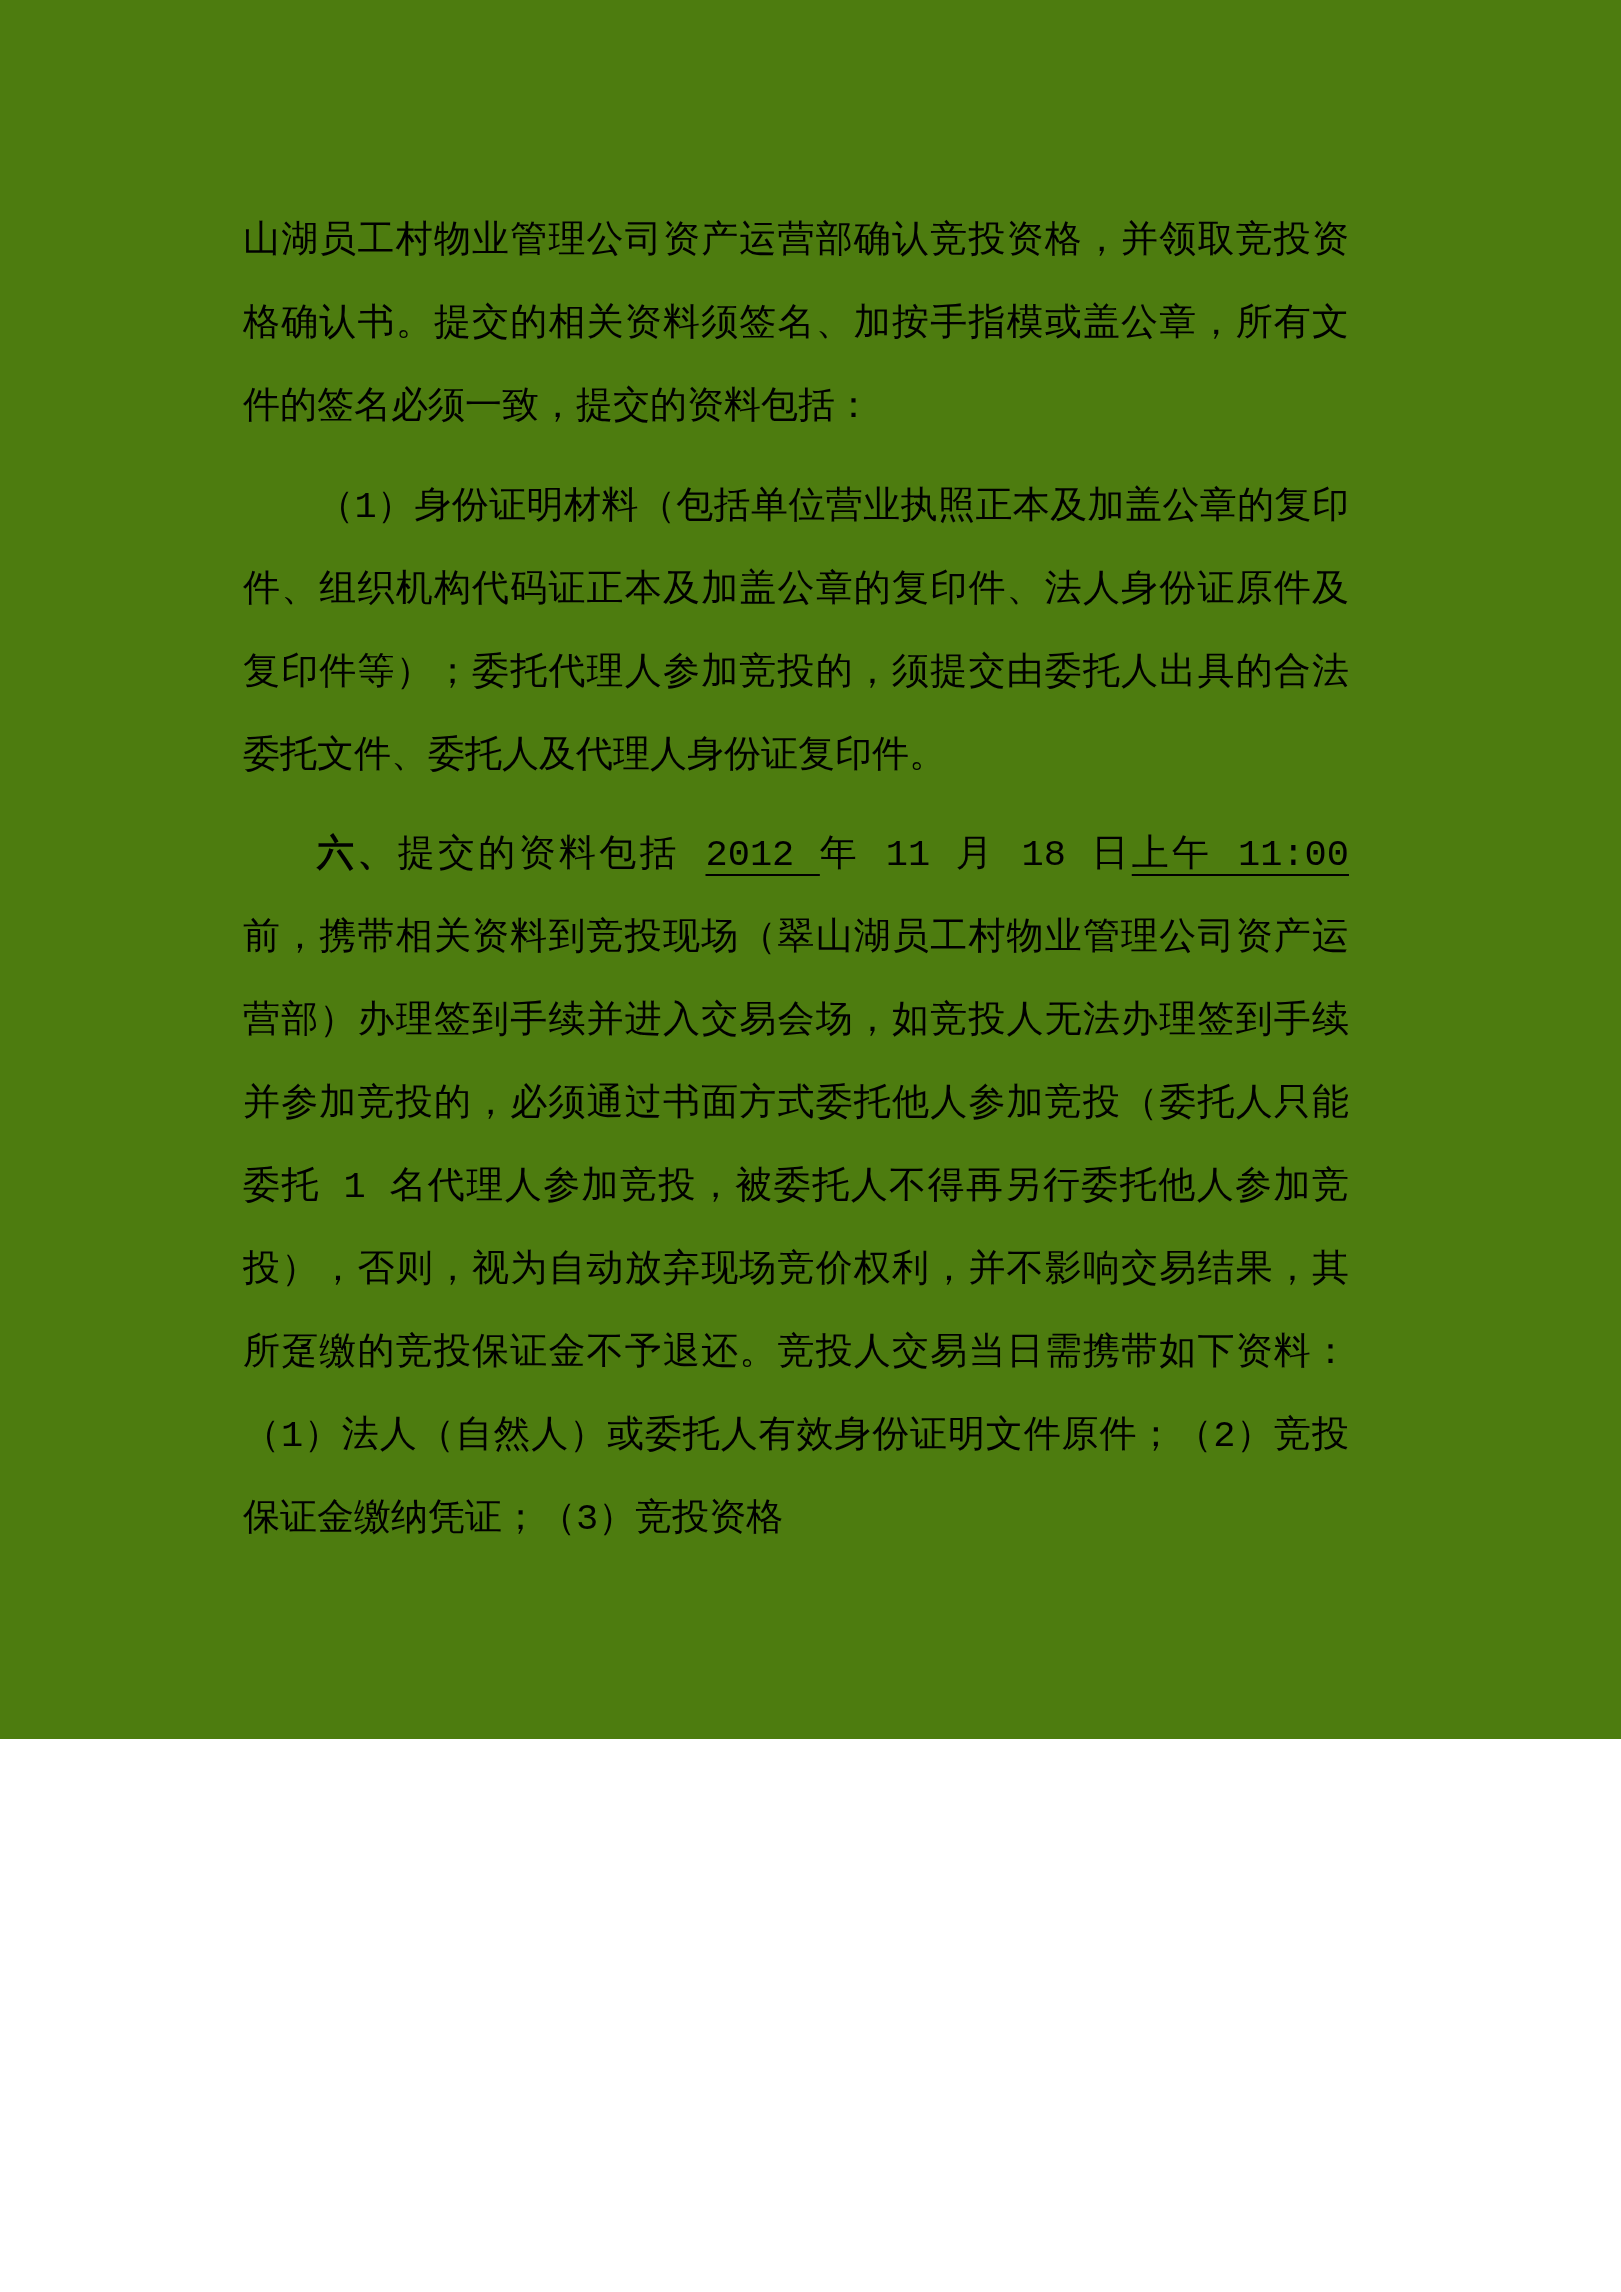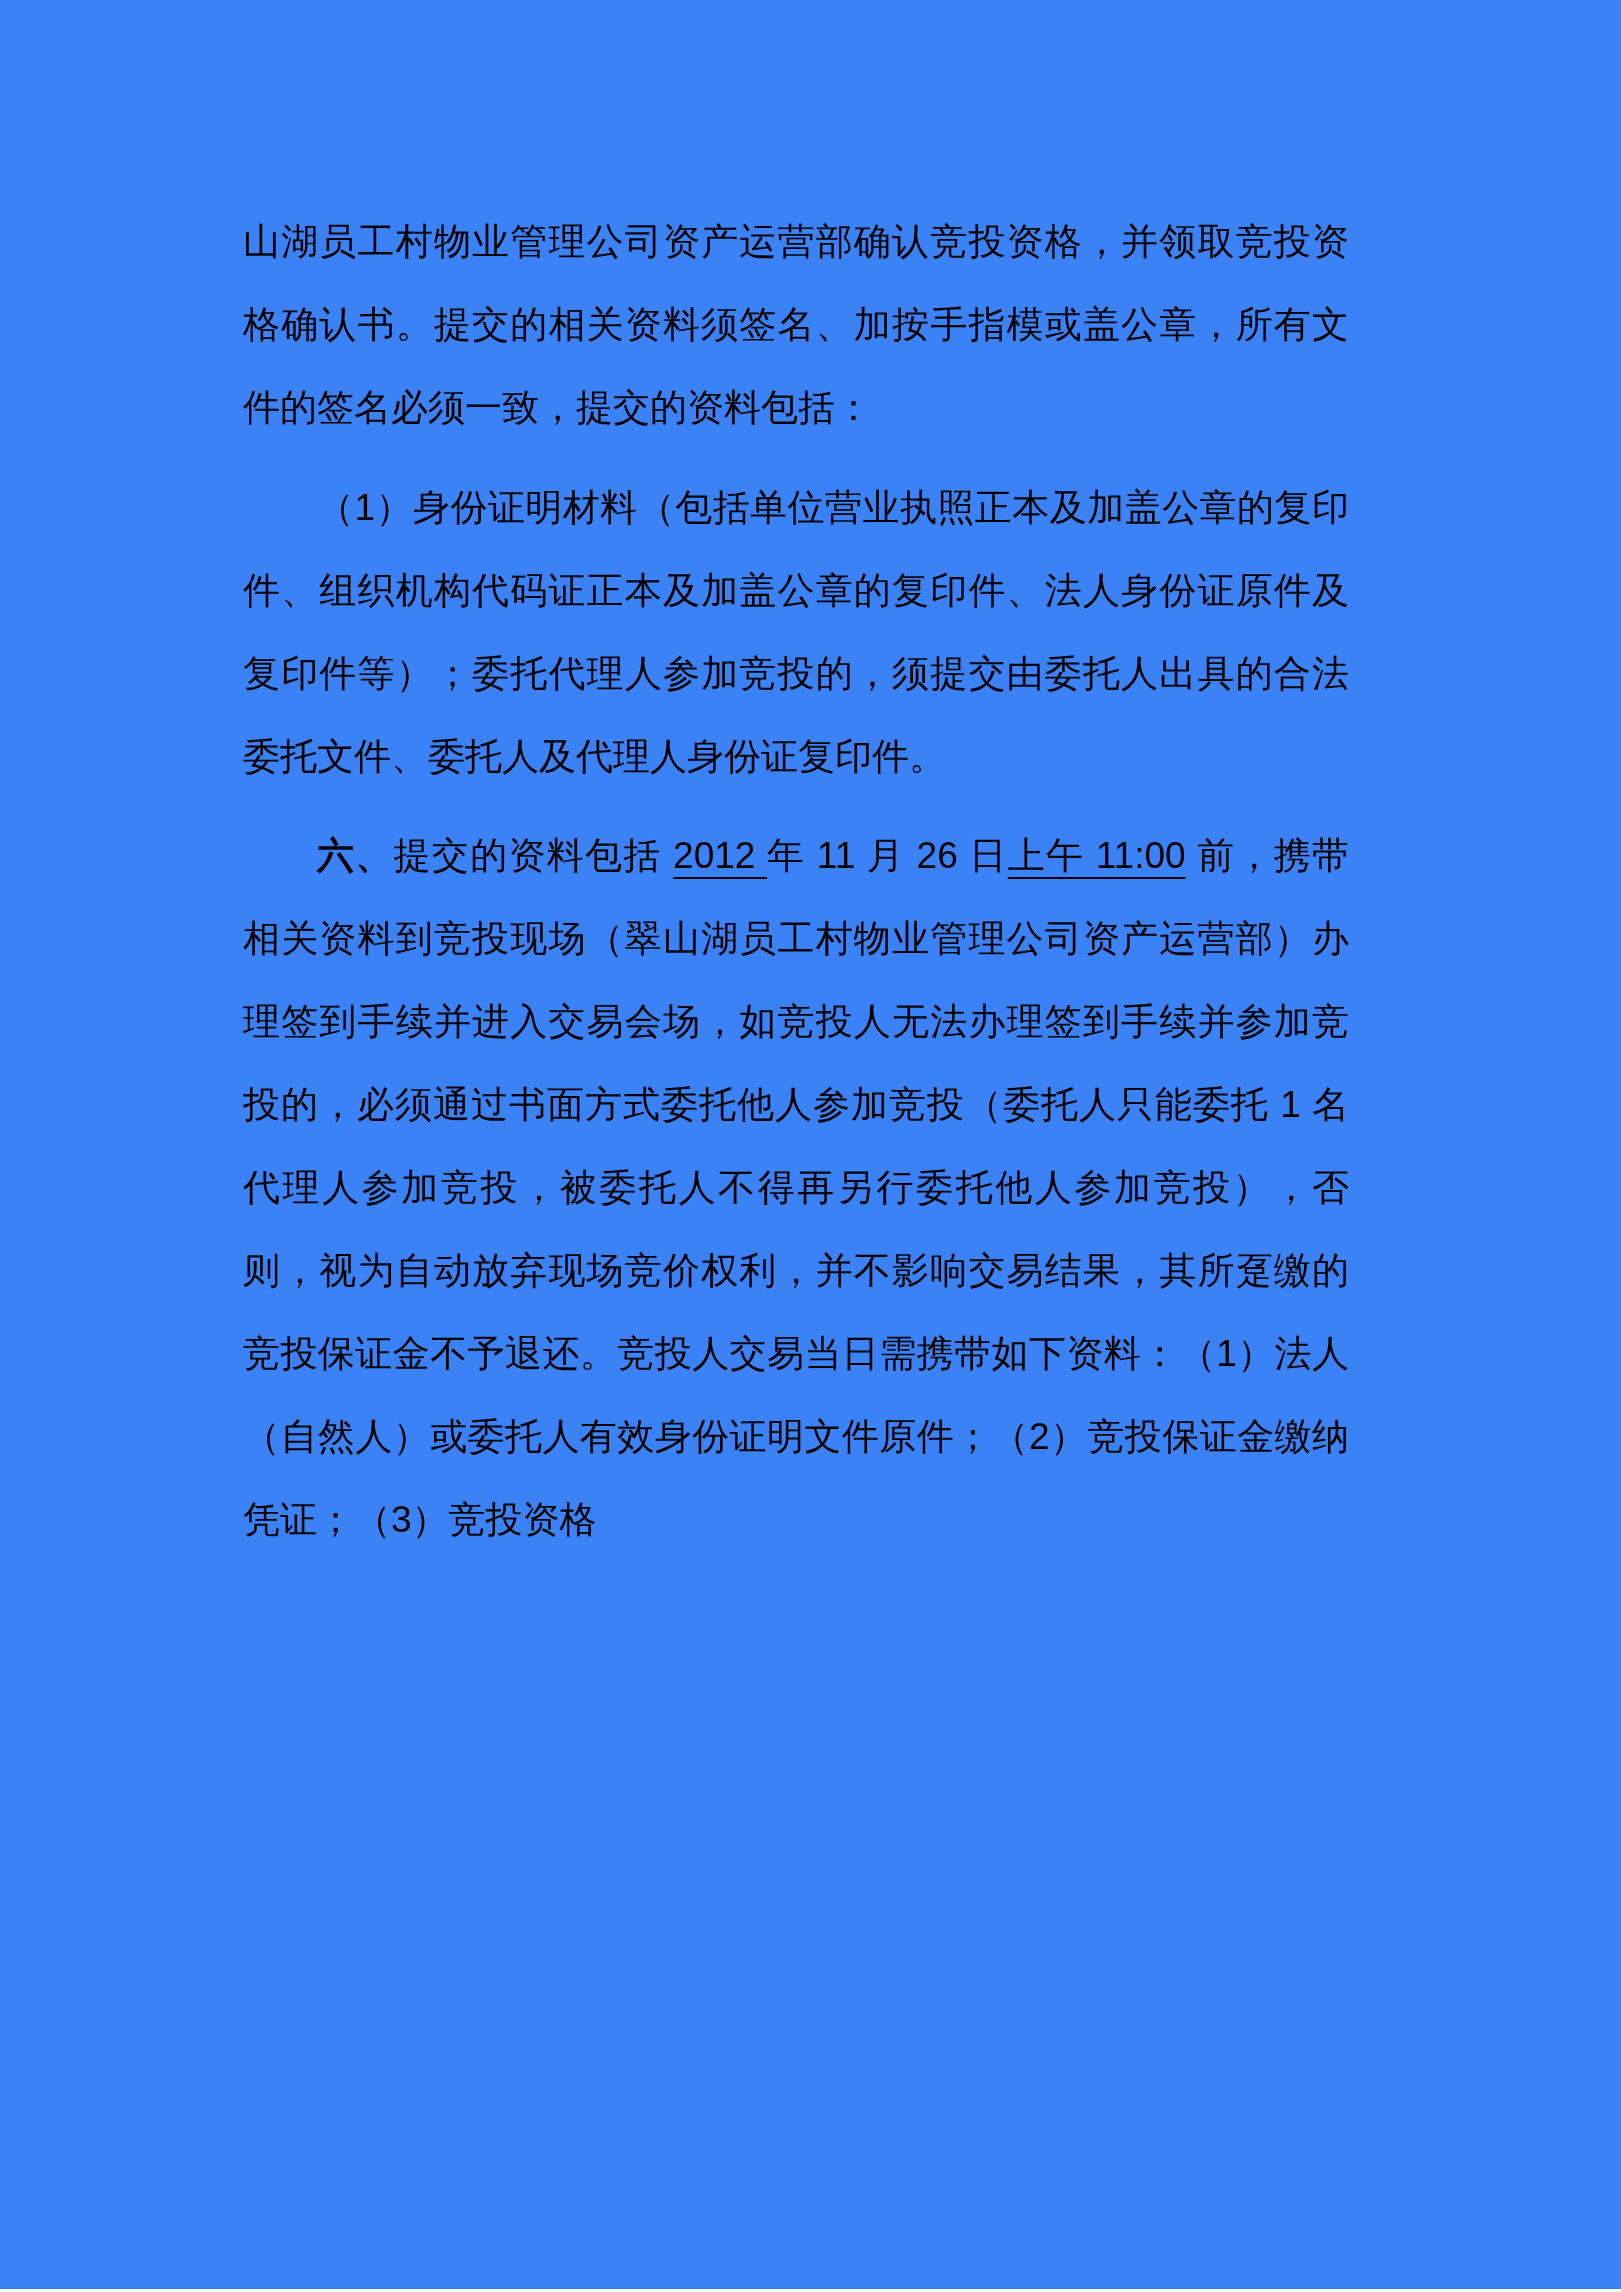--- a/index.html
+++ b/index.html
@@ -3,24 +3,24 @@
 <meta charset="utf-8">
 <style>
   html, body {
     margin: 0;
     padding: 0;
     background: #ffffff;
   }
   .page {
     position: relative;
     width: 1621px;
-    height: 2289px;
-    background: #3b82f6;
+    height: 1739px;
+    background: #4d7c0f;
     color: #000000;
-    font-family: Liberation Sans, sans-serif;
+    font-family: Liberation Mono, monospace;
     overflow: hidden;
   }
   .content {
     position: absolute;
     left: 243px;
     top: 200px;
     width: 1106px;
   }
   p.para {
     margin: 0 0 16.7px 0;
@@ -46,17 +46,17 @@
 
 <div class="page">
   <div class="content">
 
     <p class="para"><span>山湖员工村物业管理公司资产运营部确认竞投资格，并领取竞投资格确认书。提交的相关资料须签名、加按手指模或盖公章，所有文件的签名必须一致，提交的资料包括：</span></p>
 
     <p class="para indent"><span>（1）身份证明材料（包括单位营业执照正本及加盖公章的复印件、组织机构代码证正本及加盖公章的复印件、法人身份证原件及复印件等）；委托代理人参加竞投的，须提交由委托人出具的合法委托文件、委托人及代理人身份证复印件。</span></p>
 
 
 
-    <p class="para indent"><span class="b">六、</span><span>提交的资料包括 </span><span class="u">2012 </span><span>年 11 月 26 日</span><span class="u">上午 11:00</span><span> 前，携带相关资料到竞投现场（翠山湖员工村物业管理公司资产运营部）办理签到手续并进入交易会场，如竞投人无法办理签到手续并参加竞投的，必须通过书面方式委托他人参加竞投（委托人只能委托 1 名代理人参加竞投，被委托人不得再另行委托他人参加竞投），否则，视为自动放弃现场竞价权利，并不影响交易结果，其所趸缴的竞投保证金不予退还。竞投人交易当日需携带如下资料：（1）法人（自然人）或委托人有效身份证明文件原件；（2）竞投保证金缴纳凭证；（3）竞投资格</span></p>
+    <p class="para indent"><span class="b">六、</span><span>提交的资料包括 </span><span class="u">2012 </span><span>年 11 月 18 日</span><span class="u">上午 11:00</span><span> 前，携带相关资料到竞投现场（翠山湖员工村物业管理公司资产运营部）办理签到手续并进入交易会场，如竞投人无法办理签到手续并参加竞投的，必须通过书面方式委托他人参加竞投（委托人只能委托 1 名代理人参加竞投，被委托人不得再另行委托他人参加竞投），否则，视为自动放弃现场竞价权利，并不影响交易结果，其所趸缴的竞投保证金不予退还。竞投人交易当日需携带如下资料：（1）法人（自然人）或委托人有效身份证明文件原件；（2）竞投保证金缴纳凭证；（3）竞投资格</span></p>
 
   </div>
 </div>
 
 
 </body></html>

